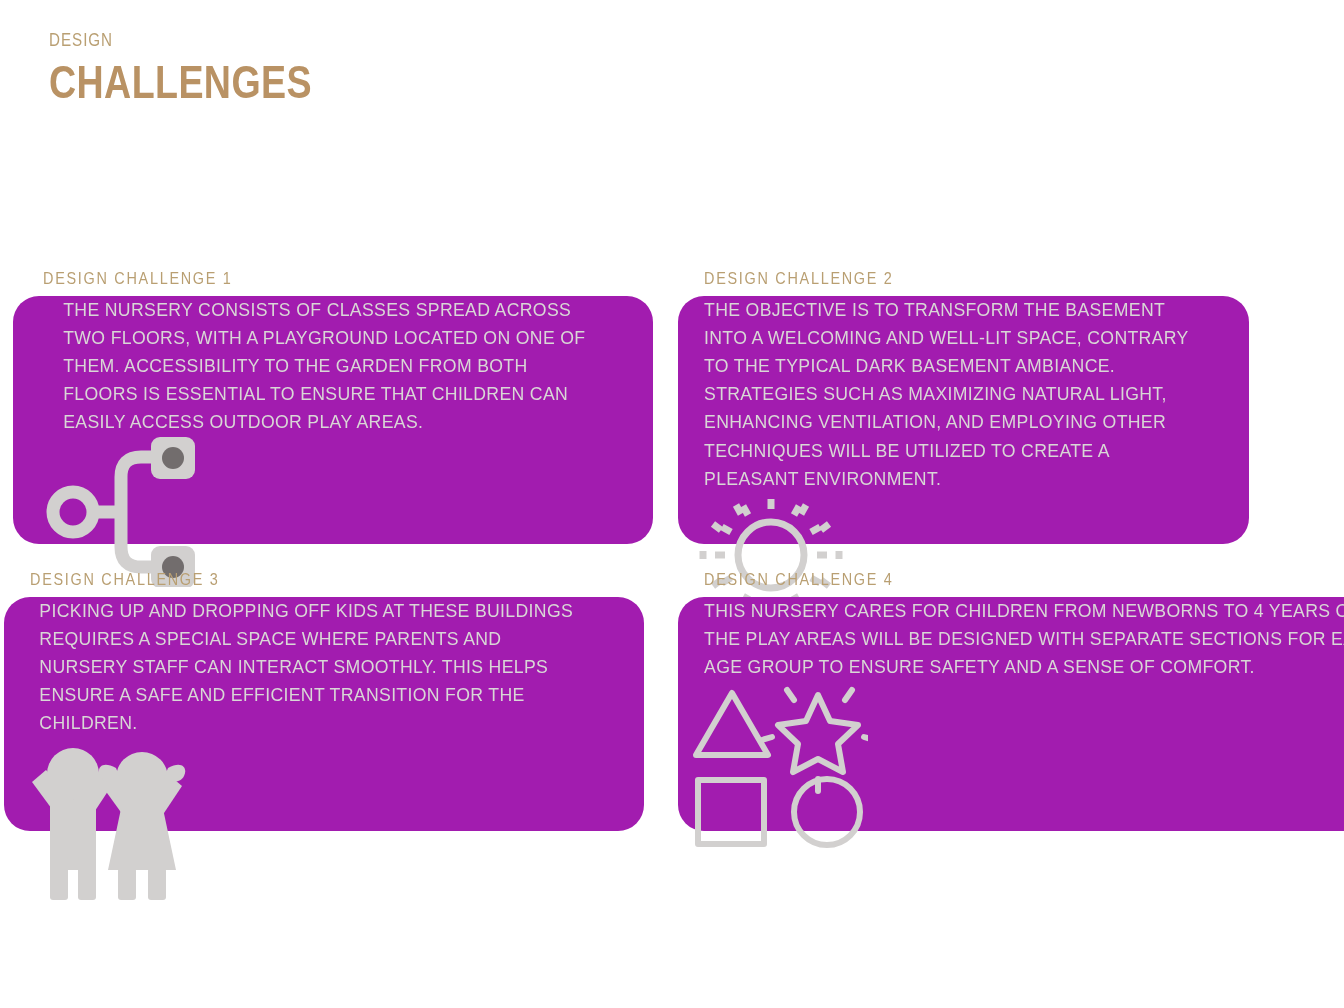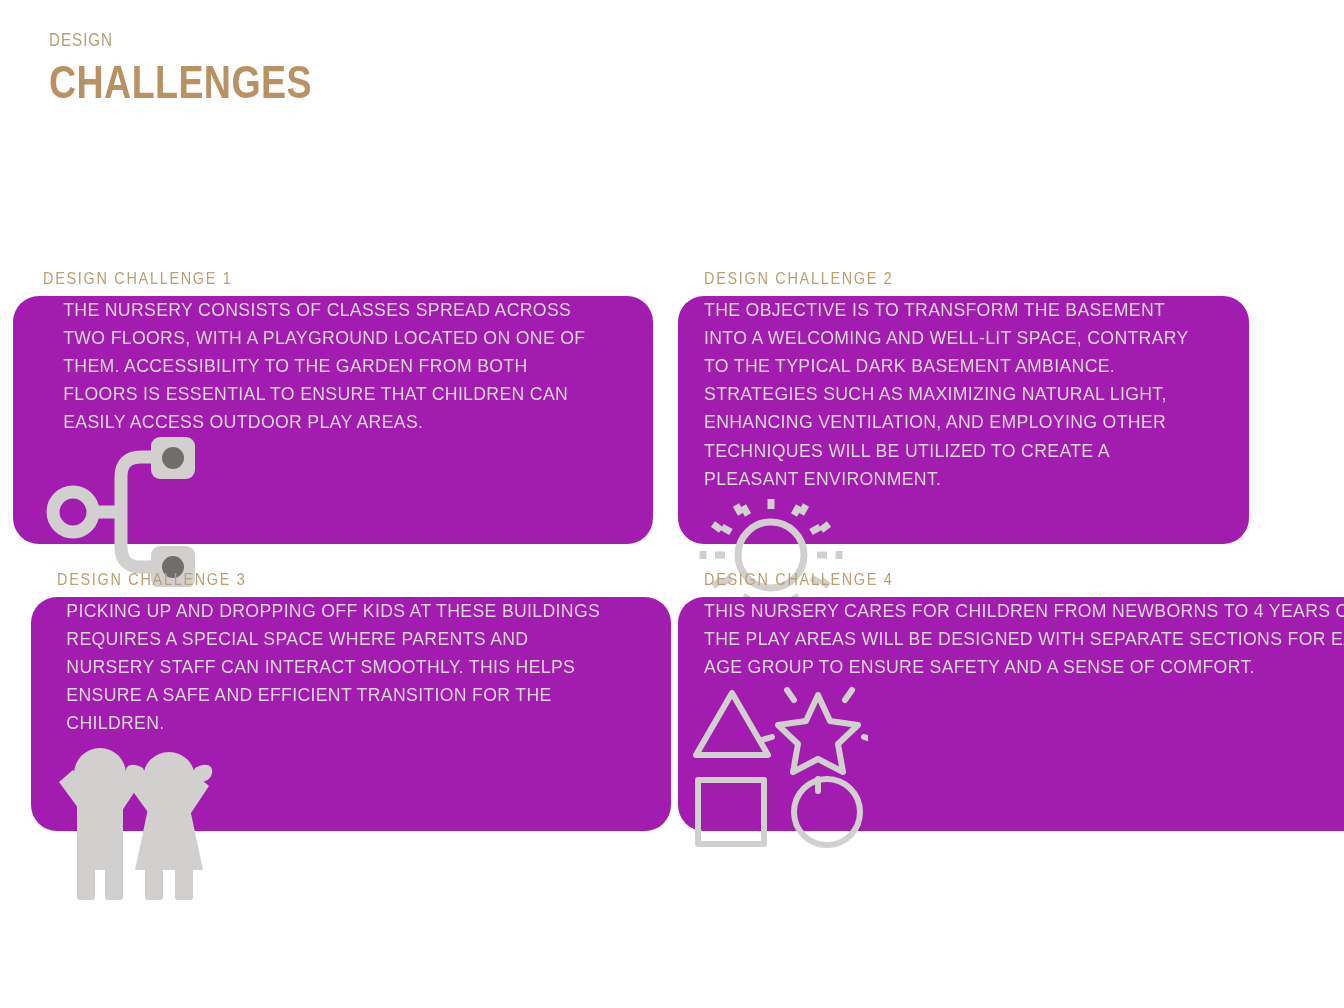--- a/index.html
+++ b/index.html
@@ -52,21 +52,21 @@
     top: 0;
     width: 1344px;
     height: 1008px;
     border-radius: 7px;
   }
   .challenge-block {
     position: absolute;
   }
   .challenge-block.pos-1 { left: 13px;  top: 270px; width: 640px; }
   .challenge-block.pos-2 { left: 678px; top: 270px; width: 571px; }
-  .challenge-block.pos-3 { left: 31px;  top: 571px; width: 640px; }
+  .challenge-block.pos-3 { left: 4px;  top: 571px; width: 640px; }
   .challenge-block.pos-4 { left: 678px; top: 571px; width: 768px; }
 
   .challenge-label {
     font-family: "Liberation Sans Narrow", "Liberation Sans", sans-serif;
     font-size: 17px;
     letter-spacing: 2.0px;
     color: #b99f72;
     line-height: 1;
     margin-left: 30px;
     margin-bottom: 9px;

